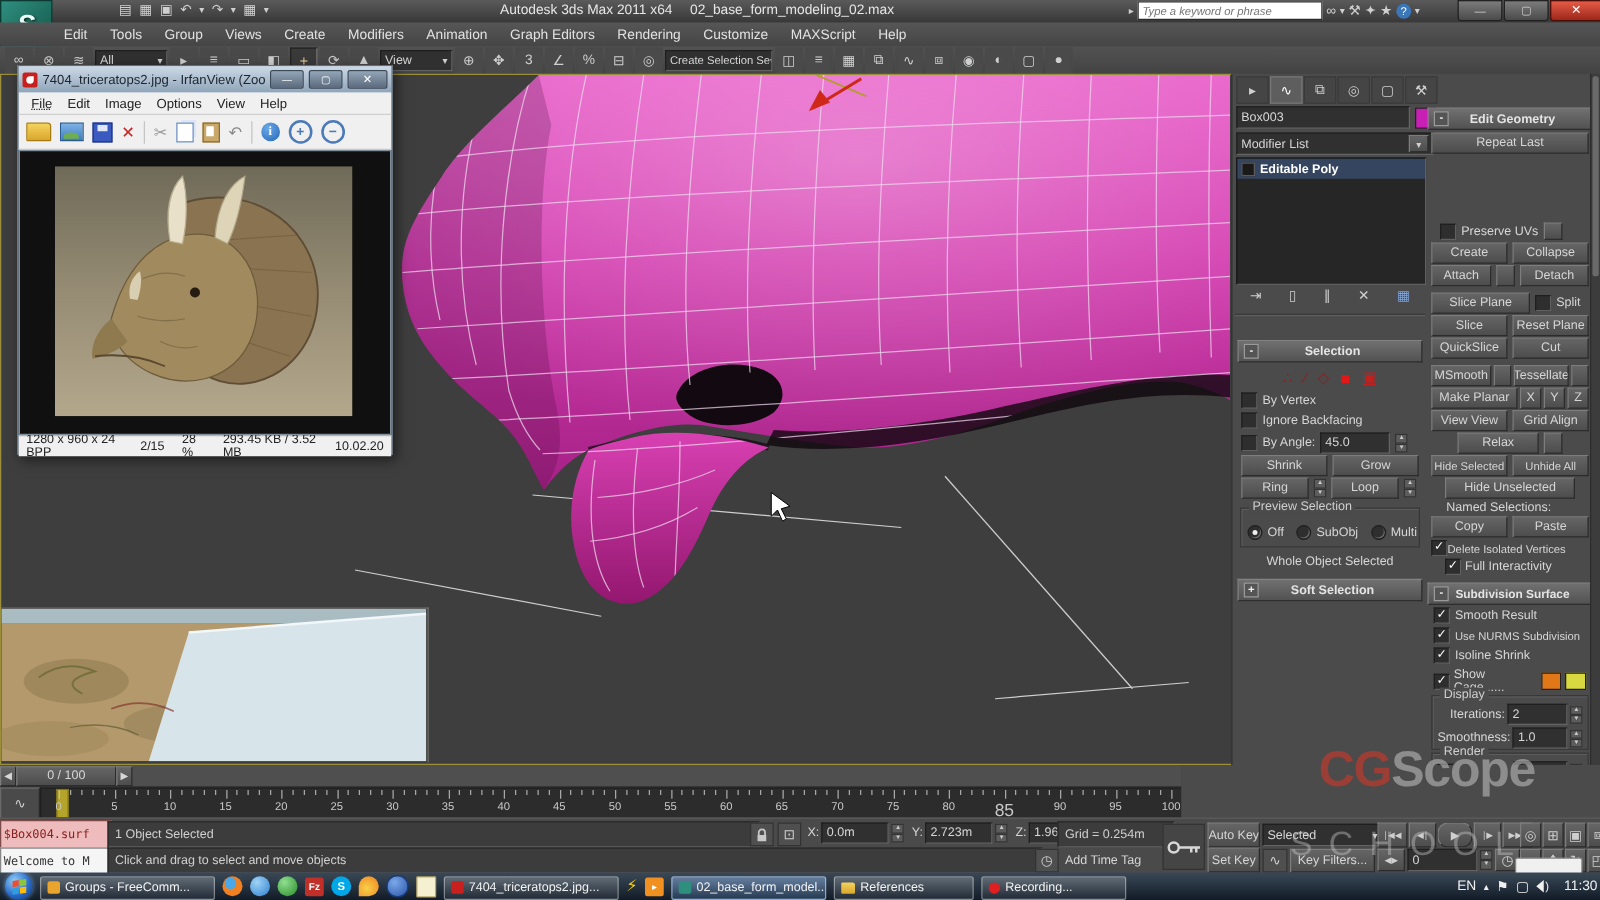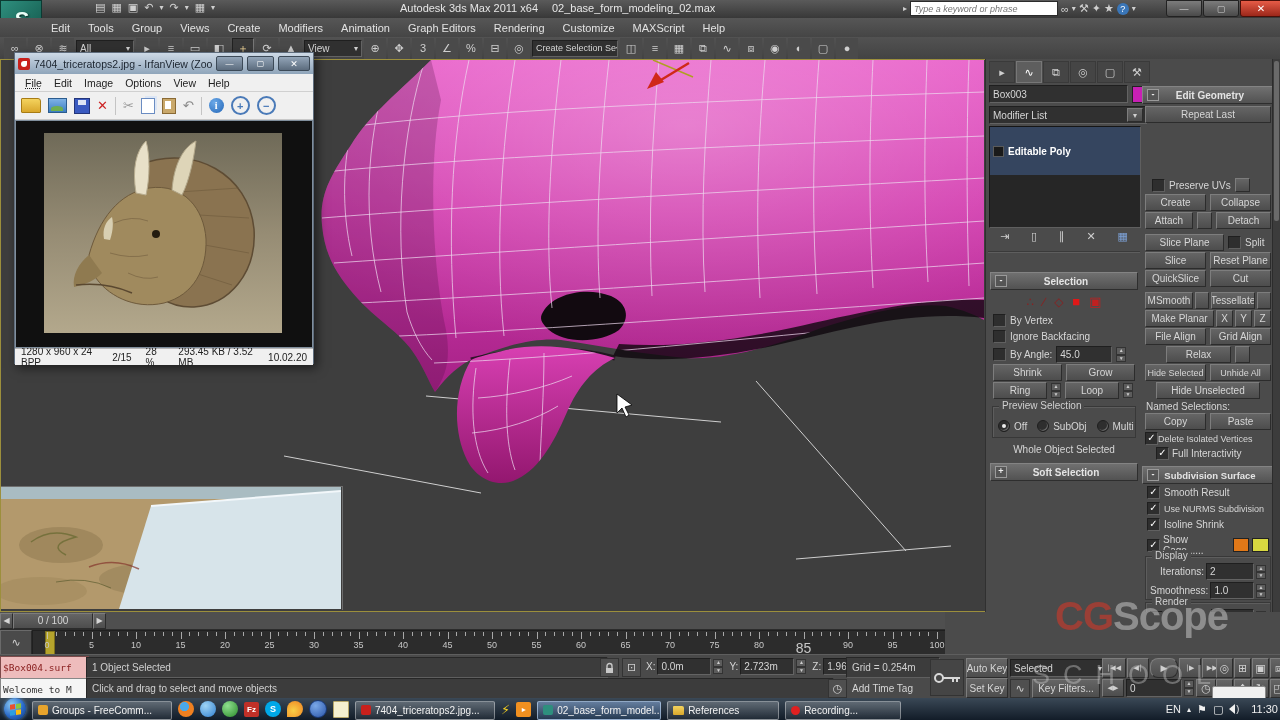--- a/index.html
+++ b/index.html
@@ -337,21 +337,21 @@
     </span>
     <span style="width:15px;height:15px;background:#c820b4;border:1px solid #222"></span>
   </div>
 
   <div class="abs fld" style="left:3px;top:47px;width:150px;height:16px;justify-content:space-between">
     <span>Modifier List</span>
     <span class="btn ic g6" style="width:14px;height:12px"></span>
   </div>
 
   <div class="abs" style="left:3px;top:67px;width:150px;height:100px;background:#262626;border:1px solid;border-color:#161616 #5f5f5f #5f5f5f #161616">
-    <div class="flex" style="height:16px;background:#35455f;gap:4px;padding:16px 3px">
+    <div class="flex" style="height:16px;background:#35455f;gap:4px;padding:0 3px">
       <span style="width:9px;height:9px;background:#1a1a1a;border:1px solid #5a5a5a"></span>
       <span style="font-weight:bold;color:#fff">Editable Poly</span>
     </div>
   </div>
 
   <div class="abs flex" style="left:3px;top:171px;width:150px;justify-content:space-around">
     <span class="ic g47"></span>
     <span class="ic g48"></span>
     <span class="ic g49"></span>
     <span class="ic g32"></span>
@@ -508,21 +508,21 @@
         </span>
       <span class="btn" style="width:15px">
           <span>Y</span>
         </span>
       <span class="btn" style="width:15px">
           <span>Z</span>
         </span>
     </div>
     <div class="row" style="top:242px;left:3px;right:3px">
       <span class="btn" style="flex:1">
-          <span>File Align</span>
+          <span>View View</span>
         </span>
       <span class="btn" style="flex:1">
           <span>Grid Align</span>
         </span>
     </div>
     <div class="row" style="top:260px;left:24px;right:24px">
       <span class="btn" style="flex:1">
           <span>Relax</span>
         </span>
       <span class="btn" style="width:13px"></span>
@@ -533,21 +533,21 @@
         </span>
       <span class="btn" style="flex:1;font-size:9px">
           <span>Unhide All</span>
         </span>
     </div>
     <div class="row" style="top:296px;left:14px;right:14px">
       <span class="btn" style="flex:1">
           <span>Hide Unselected</span>
         </span>
     </div>
-    <div class="row" style="top:315px;left:4px">
+    <div class="row" style="top:315px;left:15px">
       <span>Named Selections:</span>
     </div>
     <div class="row" style="top:327px;left:3px;right:3px">
       <span class="btn" style="flex:1">
           <span>Copy</span>
         </span>
       <span class="btn" style="flex:1">
           <span>Paste</span>
         </span>
     </div>

